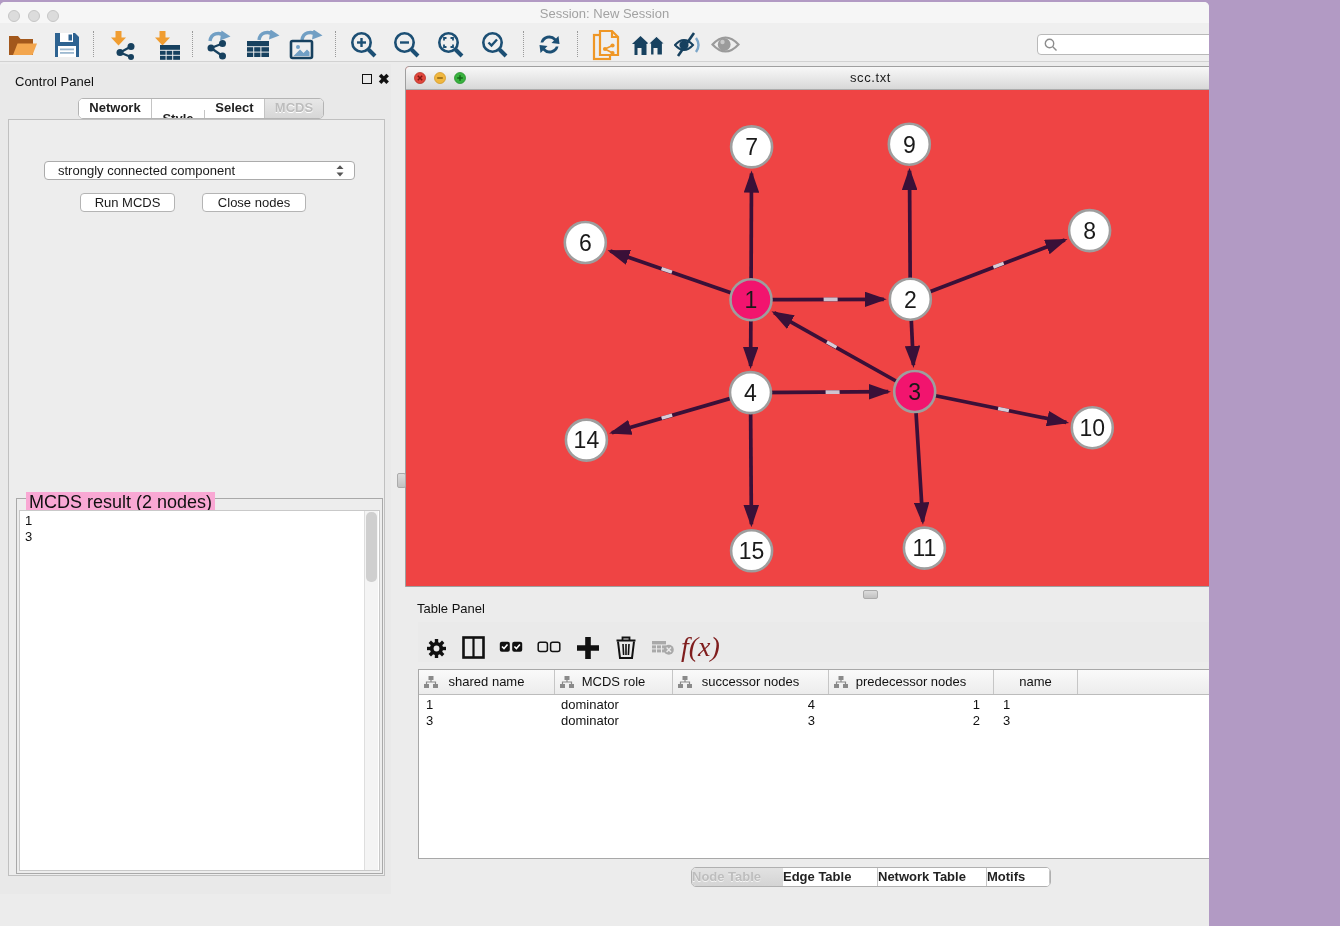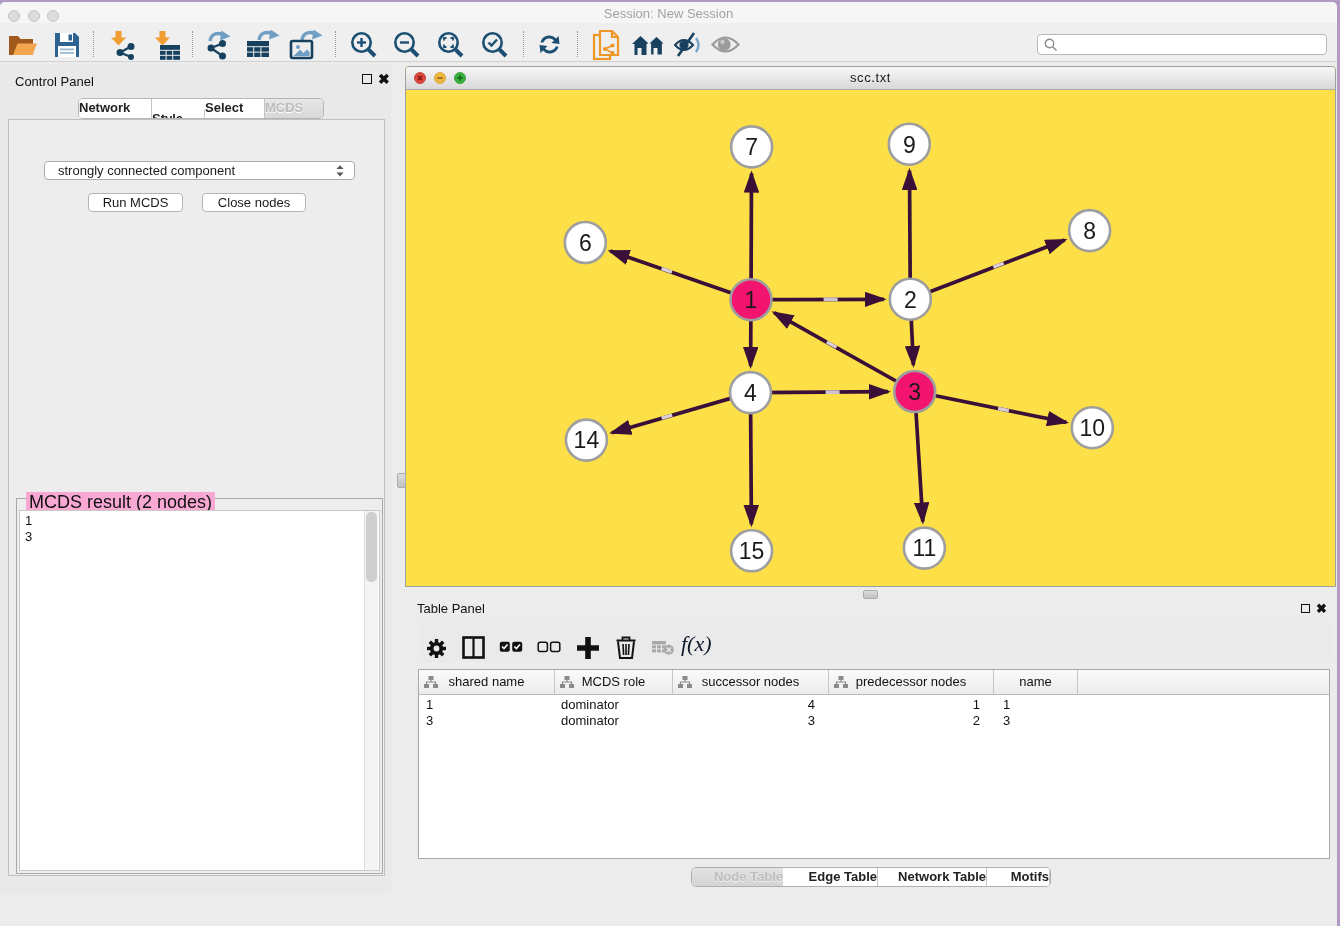--- a/index.html
+++ b/index.html
@@ -1,51 +1,51 @@
 <!DOCTYPE html>
 <html><head>
 <meta charset="utf-8">
 <style>
 html,body{margin:0;padding:0;-webkit-font-smoothing:antialiased;}
 body{width:1340px;height:926px;position:relative;background:#b29ac4;font-family:"Liberation Sans",sans-serif;overflow:hidden;}
-.win{position:absolute;left:0;top:2px;width:1337px;height:924px;background:#ececec;border-radius:5px 5px 0 0;overflow:hidden;transform:translateZ(0);}
+.win{position:absolute;left:0;top:2px;width:1209px;height:924px;background:#ececec;border-radius:5px 5px 0 0;overflow:hidden;transform:translateZ(0);}
 .titlebar{position:absolute;left:0;top:0;width:100%;height:21px;background:#f6f6f6;border-bottom:1px solid #e2e2e2;}
 .tl{position:absolute;top:8px;width:12px;height:12px;border-radius:50%;background:#dcdcdc;border:1px solid #c6c6c6;box-sizing:border-box;}
 .wtitle{position:absolute;top:4px;left:0;width:100%;text-align:center;font-size:13px;color:#a2a2a2;}
 .toolbar{position:absolute;left:0;top:21px;width:100%;height:38px;background:#efefef;border-bottom:1px solid #d2d2d2;}
 .tbi{position:absolute;top:0;}
 .tsep{position:absolute;top:8px;height:26px;width:0;border-left:1px dotted #9a9a9a;}
 .search{position:absolute;left:1037px;top:11px;width:290px;height:21px;background:#fff;border:1px solid #b9b9b9;border-radius:4px;box-sizing:border-box;}
 
 .cpanel{position:absolute;left:0;top:62px;width:391px;height:830px;background:#e9e9e9;}
 .cptitle{position:absolute;left:15px;top:10px;font-size:13px;color:#111;}
 .cpbox{position:absolute;left:8px;top:55px;width:375px;height:755px;border:1px solid #c0c0c0;background:#ededed;}
 .tabs{position:absolute;left:78px;top:34px;height:19px;display:flex;border:1px solid #b4b4b4;border-radius:5px;overflow:hidden;background:#fff;z-index:3;}
-.tab{font-size:13px;font-weight:bold;color:#222;line-height:18px;border-right:1px solid #c4c4c4;background:#fff;box-sizing:border-box;}
+.tab{font-size:13px;font-weight:bold;color:#222;line-height:18px;border-right:1px solid #c4c4c4;background:#fff;text-align:center;box-sizing:border-box;}
 .tab.sel{background:linear-gradient(#e7e7e7,#d7d7d7);color:#bcbcbc;border-right:none;text-shadow:0 1px 0 #fff;}
 .optlbl{position:absolute;left:0;top:76px;width:391px;text-align:center;font-size:13px;color:#1a1a1a;}
 .dropdown{position:absolute;left:44px;top:97px;width:311px;height:19px;background:#fff;border:1px solid #ababab;border-radius:4px;box-sizing:border-box;font-size:13px;color:#1a1a1a;line-height:17px;padding-left:13px;}
 .btn{position:absolute;height:19px;background:#fff;border:1px solid #b4b4b4;border-radius:4px;box-sizing:border-box;font-size:13px;color:#1a1a1a;text-align:center;line-height:17px;top:129px;}
 .fieldset{position:absolute;left:16px;top:434px;width:365px;height:374px;border:1px solid #a9a9a9;}
 .fslegend{position:absolute;left:9px;top:-7px;background:#f9a8d4;padding:0 3px;font-size:18px;color:#111;}
 .fswhite{position:absolute;left:2px;top:11px;right:2px;bottom:2px;background:#fff;border:1px solid #c9c9c9;}
 
-.netwin{position:absolute;left:405px;top:64px;width:931px;height:521px;background:#fde047;border:1px solid #9f9f9f;border-radius:4px 4px 0 0;box-sizing:border-box;overflow:hidden;}
+.netwin{position:absolute;left:405px;top:64px;width:931px;height:521px;background:#ef4444;border:1px solid #9f9f9f;border-radius:4px 4px 0 0;box-sizing:border-box;overflow:hidden;}
 .nettitle{position:absolute;left:0;top:0;width:100%;height:22px;background:linear-gradient(#f8f8f8,#d8d8d8);border-bottom:1px solid #ababab;}
 .ntitle{position:absolute;top:3px;left:0;width:100%;text-align:center;font-size:13px;color:#1a1a1a;letter-spacing:0.6px;}
 
 .tpanel{position:absolute;left:404px;top:598px;width:933px;height:293px;background:#ececec;}
 .tptitle{position:absolute;left:13px;top:1px;font-size:13px;color:#111;}
 .ttool{position:absolute;left:14px;top:22px;right:7px;height:40px;background:#eaeaea;}
 .tgrid{position:absolute;left:14px;top:69px;width:912px;height:190px;background:#fff;border:1px solid #a8a8a8;box-sizing:border-box;}
 .thead{position:absolute;left:0;top:0;width:100%;height:24px;background:linear-gradient(#fafafa,#ececec);border-bottom:1px solid #bcbcbc;}
 .th{position:absolute;top:0;height:24px;border-right:1px solid #c6c6c6;box-sizing:border-box;font-size:13px;color:#111;text-align:center;line-height:24px;}
 .td{position:absolute;font-size:13px;color:#111;height:16px;line-height:16px;}
 .btabs{position:absolute;left:287px;top:267px;height:18px;display:flex;border:1px solid #b0b0b0;border-radius:5px;overflow:hidden;background:#fff;}
-.btab{font-size:13px;font-weight:bold;color:#222;line-height:17px;border-right:1px solid #c4c4c4;background:#fff;text-align:right;box-sizing:border-box;}
+.btab{font-size:13px;font-weight:bold;color:#222;line-height:17px;border-right:1px solid #c4c4c4;background:#fff;text-align:left;box-sizing:border-box;}
 .btab.sel{background:linear-gradient(#e2e2e2,#d4d4d4);color:#bdbdbd;border-right:none;text-shadow:0 1px 0 #f5f5f5;}
 
 .statusbar{position:absolute;left:0;top:889px;width:1340px;height:35px;background:#ededed;border-top:1px solid #cfcfcf;}
 .membtn{position:absolute;left:1254px;top:7px;width:74px;height:22px;background:#f5f5f5;border:1px solid #b6b6b6;border-radius:1px;box-sizing:border-box;font-size:12px;color:#111;}
 .listbtn{position:absolute;left:11px;top:7px;width:26px;height:23px;background:#fdfdfd;border:1px solid #b4b4b4;border-radius:3px;box-sizing:border-box;}
 .g{position:absolute;}
 .colic{position:absolute;top:6px;}
 </style>
 </head>
 <body>
@@ -208,21 +208,21 @@
         <div class="tab" style="width:53px;margin-top:11px;">Style</div>
         <div class="tab" style="width:60px;">Select</div>
         <div class="tab sel" style="width:58px;">MCDS</div>
     </div>
     <div class="dropdown">strongly connected component
       <svg width="10" height="14" viewBox="0 0 10 14" style="position:absolute;right:9px;top:2px;">
         <path d="M1.5 5 L5 1.2 L8.5 5 Z" fill="#555"></path>
           <path d="M1.5 8.6 L5 12.4 L8.5 8.6 Z" fill="#555"></path>
       </svg>
     </div>
-    <div class="btn" style="left:88px;width:95px;">Run MCDS</div>
+    <div class="btn" style="left:80px;width:95px;">Run MCDS</div>
     <div class="btn" style="left:202px;width:104px;">Close nodes</div>
     <div class="fieldset">
       <div class="fslegend">MCDS result (2 nodes)</div>
       <div class="fswhite">
         <div style="position:absolute;left:5px;top:2px;font-size:13px;color:#111;line-height:16px;">1<br>3</div>
         <div style="position:absolute;right:1px;top:0;width:13px;height:100%;background:#f4f4f4;border-left:1px solid #dedede;">
           <div style="position:absolute;left:1px;top:1px;width:11px;height:70px;background:#cfcfcf;border-radius:5px;"></div>
         </div>
       </div>
     </div>
@@ -348,21 +348,21 @@
           <rect x="0" y="4.4" width="4" height="3"></rect>
             <rect x="5" y="4.4" width="4" height="3"></rect>
             <rect x="10" y="4.4" width="4" height="3"></rect>
           <rect x="0" y="8.4" width="4" height="3"></rect>
             <rect x="5" y="8.4" width="4" height="3"></rect>
             <rect x="10" y="8.4" width="4" height="3"></rect>
         </g>
         <circle cx="16.8" cy="8.8" r="5" fill="#a9a9a9"></circle>
         <path d="M14.6 6.6 L19 11 M19 6.6 L14.6 11" stroke="#eaeaea" stroke-width="1.4"></path>
       </svg>
-      <div style="position:absolute;left:263px;top:9px;width:46px;font-family:'Liberation Serif',serif;font-style:italic;font-size:22px;color:#0f172a;">f(x)</div>
+      <div style="position:absolute;left:263px;top:9px;width:46px;font-family:'Liberation Serif',serif;font-style:italic;font-size:28px;color:#7f1d1d;">f(x)</div>
     </div>
     <div class="tgrid" id="tgrid">
       <div class="thead" id="thead">
         <div class="th" style="left:0;width:136px;">shared name</div>
         <div class="th" style="left:136px;width:118px;">MCDS role</div>
         <div class="th" style="left:254px;width:156px;">successor nodes</div>
         <div class="th" style="left:410px;width:165px;">predecessor nodes</div>
         <div class="th" style="left:575px;width:84px;">name</div>
         <svg class="colic" style="left:5px;" width="14" height="12" viewBox="0 0 14 12">
             <rect x="4.5" y="0" width="5" height="4" fill="#8a8a8a"></rect>

